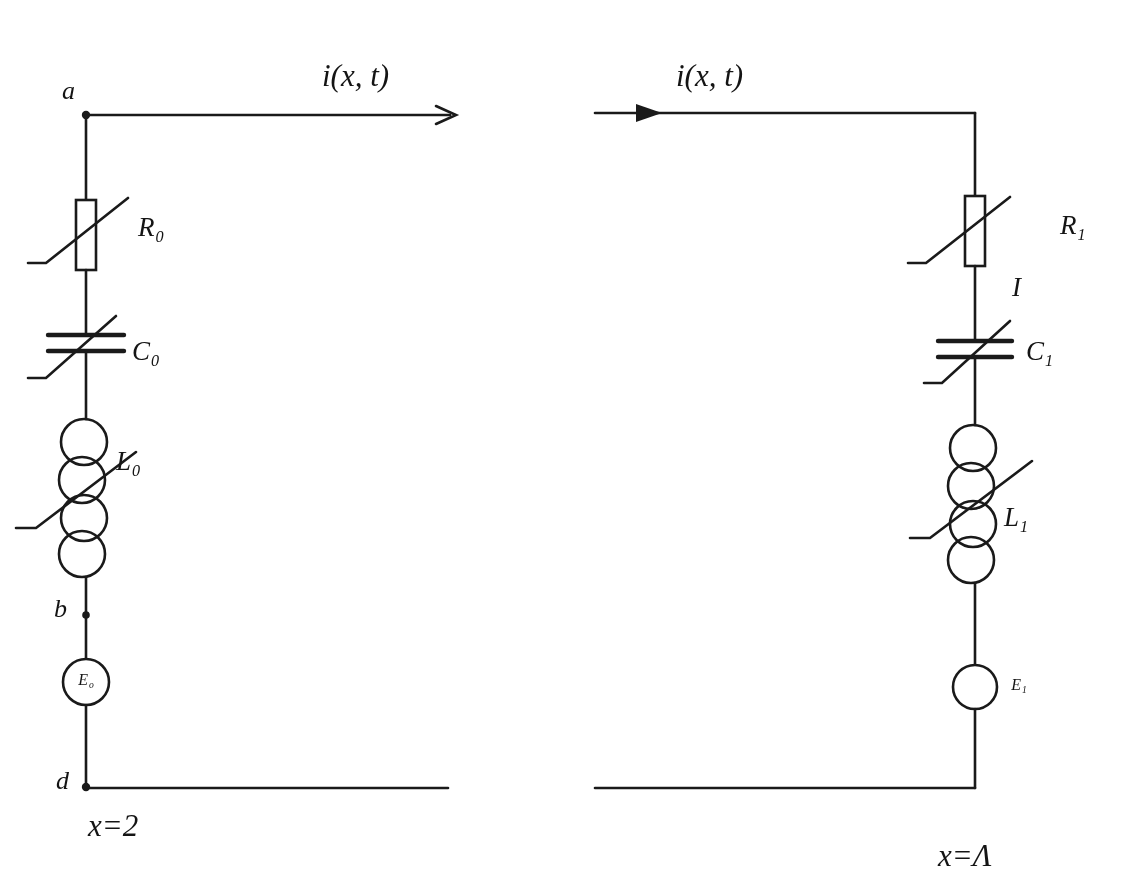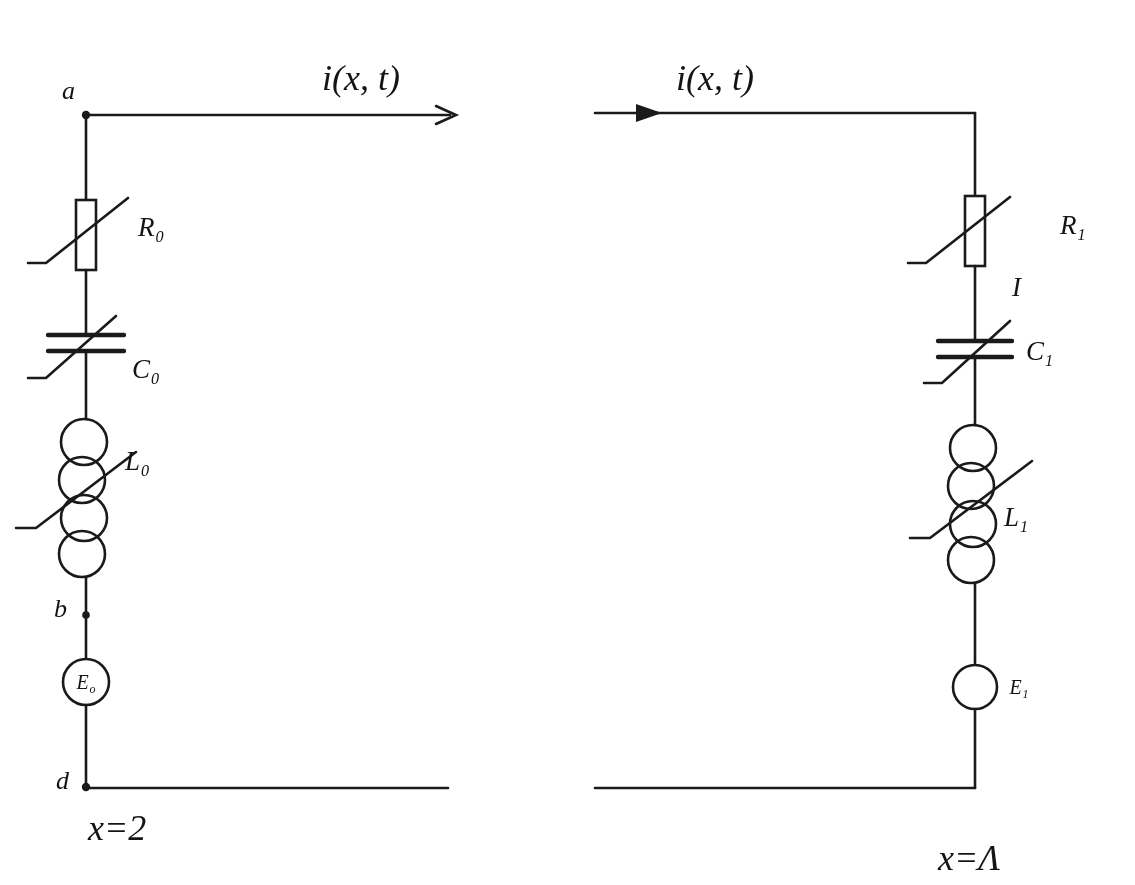--- a/index.html
+++ b/index.html
@@ -26,24 +26,24 @@
     color: #141414;
     white-space: nowrap;
     line-height: 1;
   }
   .lbl sub {
     font-size: 0.6em;
     font-style: italic;
     vertical-align: -0.35em;
     margin-left: 1px;
   }
-  .f30 { font-size: 36px; }
+  .f30 { font-size: 31px; }
   .f27 { font-size: 27px; text-align: right; }
   .f26 { font-size: 26px; }
-  .f20 { font-size: 20px; }
+  .f20 { font-size: 16px; }
   .centered {
     width: 34px;
     text-align: center;
   }
 </style>
 </head>
 <body>
 
 <div class="canvas">
 
@@ -116,23 +116,23 @@
       <path d="M595 788 H975"></path>
     </g>
   </svg>
 
   <div class="lbl f26" style="left:62px; top:78px">a</div>
 
   <div class="lbl f30" style="left:322px; top:60px">i(x, t)</div>
 
   <div class="lbl f27" style="left:138px; top:214px"><span>R</span><sub>0</sub></div>
 
-  <div class="lbl f27" style="left:132px; top:356px"><span>C</span><sub>0</sub></div>
+  <div class="lbl f27" style="left:132px; top:338px"><span>C</span><sub>0</sub></div>
 
-  <div class="lbl f27" style="left:125px; top:448px"><span>L</span><sub>0</sub></div>
+  <div class="lbl f27" style="left:116px; top:448px"><span>L</span><sub>0</sub></div>
 
   <div class="lbl f26" style="left:54px; top:596px">b</div>
 
   <div class="lbl f20 centered" style="left:69px; top:672px"><span>E</span><sub>o</sub></div>
 
   <div class="lbl f26" style="left:56px; top:768px">d</div>
 
   <div class="lbl f30" style="left:88px; top:810px">x=2</div>
 
   <div class="lbl f30" style="left:676px; top:60px">i(x, t)</div>

